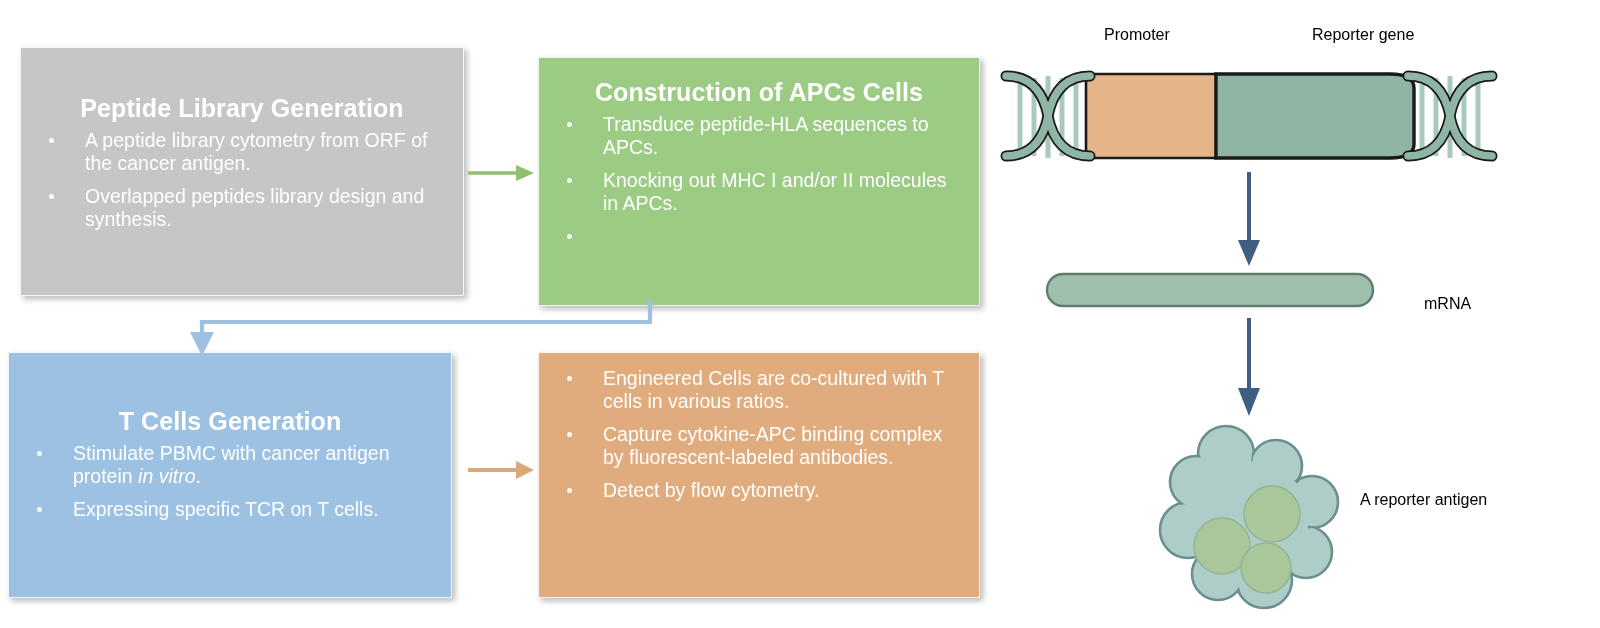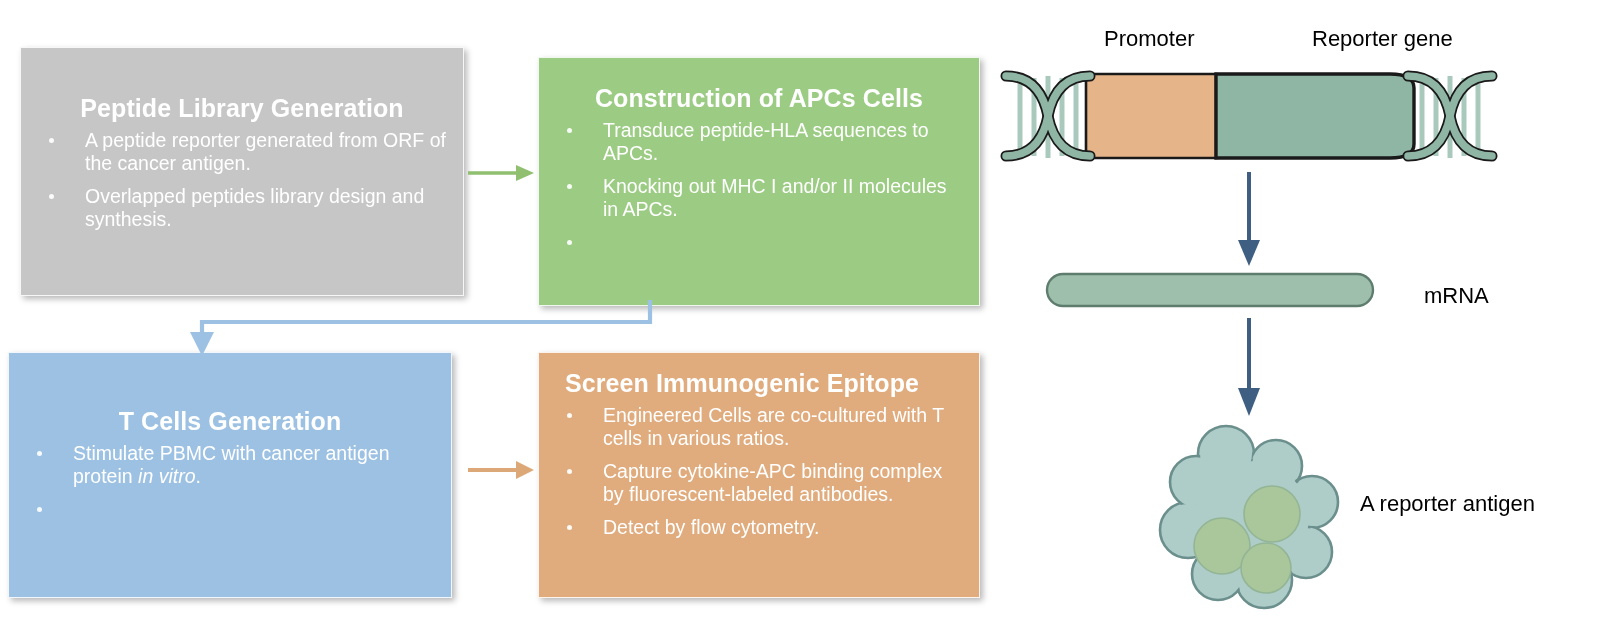--- a/index.html
+++ b/index.html
@@ -66,21 +66,21 @@
   #box-peptide {
     left: 20px;  top: 47px;  width: 444px; height: 249px;
     background: #c6c6c6;
   }
   #box-peptide .box-title { margin-top: 38px; }
 
   #box-apc {
     left: 538px; top: 57px;  width: 442px; height: 249px;
     background: #9ccc84;
   }
-  #box-apc .box-title { margin-top: 18px; }
+  #box-apc .box-title { margin-top: 12px; }
 
   #box-tcells {
     left: 8px;  top: 352px; width: 444px; height: 246px;
     background: #9cc1e3;
   }
   #box-tcells .box-title { margin-top: 46px; }
 
   #box-screen {
     left: 538px; top: 352px; width: 442px; height: 246px;
     background: #e0ab7d;
@@ -90,47 +90,47 @@
   
   .connector { position: absolute; }
 
   #arrow-peptide-to-apc { left: 466px; top: 158px; width: 72px; height: 30px; }
   #arrow-tcells-to-screen { left: 466px; top: 455px; width: 72px; height: 30px; }
   #elbow-apc-to-tcells { left: 180px; top: 300px; width: 500px; height: 60px; }
 
   
   .rp-label {
     position: absolute;
-    font-size: 22px;
+    font-size: 16px;
     color: #000000;
     white-space: nowrap;
   }
   #label-promoter { left: 1104px; top: 26px; }
   #label-reporter-gene { left: 1312px; top: 26px; }
-  #label-mrna { left: 1424px; top: 283px; }
+  #label-mrna { left: 1424px; top: 295px; }
   #label-reporter-protein { left: 1360px; top: 491px; }
 
   #dna-construct { position: absolute; left: 990px; top: 62px; width: 516px; height: 108px; }
   #mrna-strand   { position: absolute; left: 1045px; top: 272px; width: 330px; height: 36px; }
   #protein-blob  { position: absolute; left: 1156px; top: 418px; width: 196px; height: 196px; }
 
   #arrow-dna-to-mrna     { position: absolute; left: 1236px; top: 172px; width: 26px; height: 96px; }
   #arrow-mrna-to-protein { position: absolute; left: 1236px; top: 318px; width: 26px; height: 100px; }
 </style>
 </head>
 <body>
 
 <div id="canvas">
 
   <div class="flow-box" id="box-peptide">
     <div class="box-title">Peptide Library Generation</div>
     <ul class="bullets">
       <li>
         <span class="bullet-dot"></span>
-        <span>A peptide reporter generated from ORF of the cancer antigen.</span>
+        <span>A peptide library cytometry from ORF of the cancer antigen.</span>
       </li>
       <li>
         <span class="bullet-dot"></span>
         <span>Overlapped peptides library design and synthesis.</span>
       </li>
     </ul>
   </div>
 
   <div class="flow-box" id="box-apc">
     <div class="box-title">Construction of APCs Cells</div>
@@ -151,26 +151,26 @@
 
   <div class="flow-box" id="box-tcells">
     <div class="box-title">T Cells Generation</div>
     <ul class="bullets">
       <li>
         <span class="bullet-dot"></span>
         <span>Stimulate PBMC with cancer antigen protein </span><span class="italic">in vitro</span><span>.</span>
       </li>
       <li>
         <span class="bullet-dot"></span>
+        <span>Expressing specific TCR on T cells.</span>
       </li>
     </ul>
   </div>
 
   <div class="flow-box" id="box-screen">
-    <div class="box-title">Screen Immunogenic Epitope</div>
     <ul class="bullets">
       <li>
         <span class="bullet-dot"></span>
         <span>Engineered Cells are co-cultured with T cells in various ratios.</span>
       </li>
       <li>
         <span class="bullet-dot"></span>
         <span>Capture cytokine-APC binding complex by fluorescent-labeled antibodies.</span>
       </li>
       <li>

